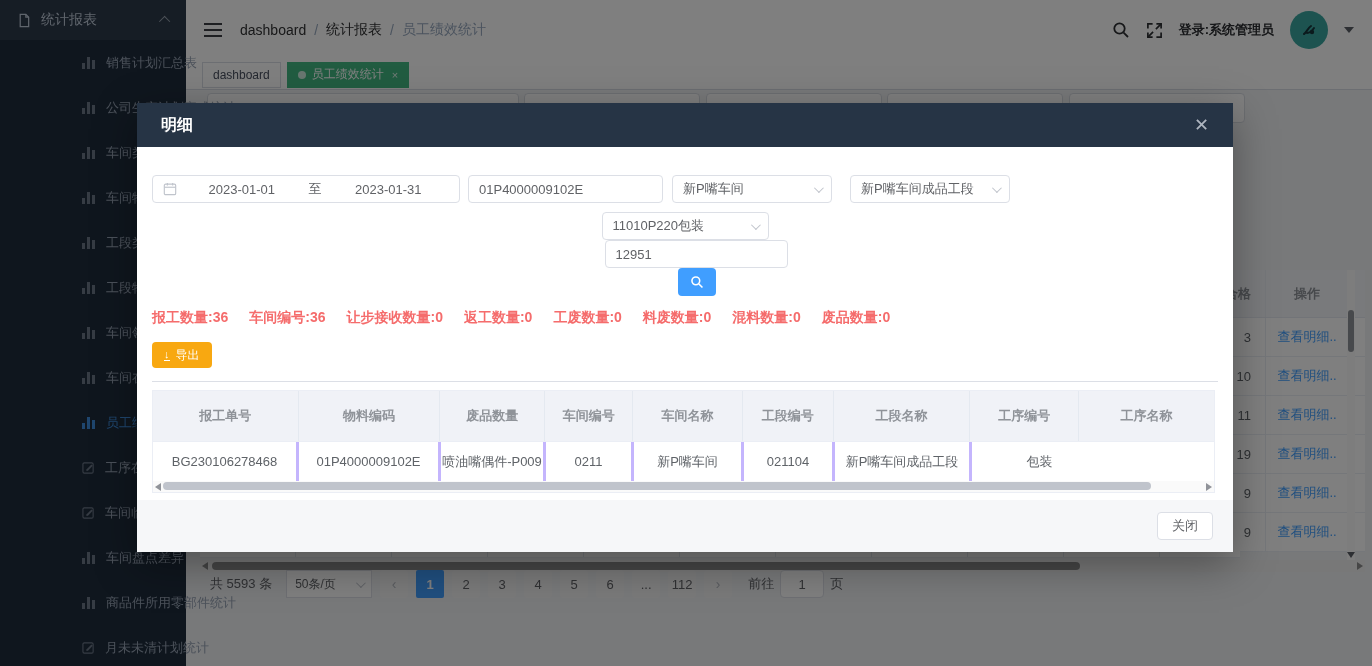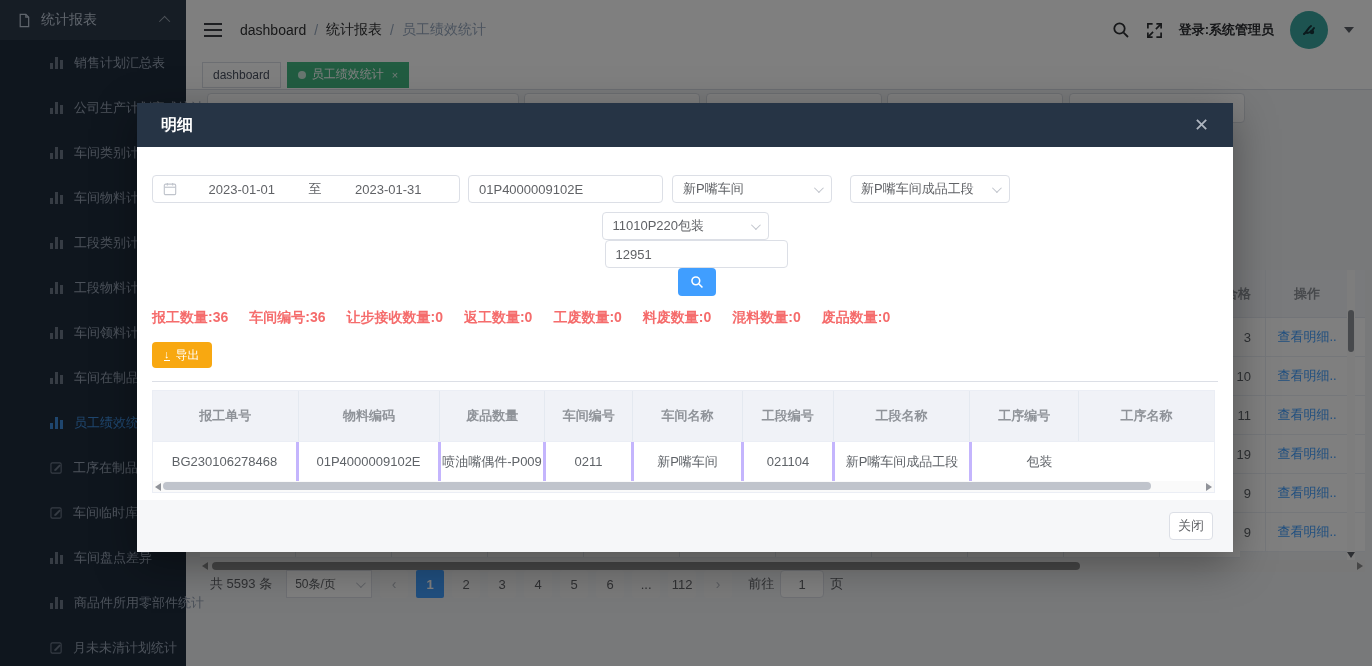--- a/index.html
+++ b/index.html
@@ -5,21 +5,21 @@
   * { box-sizing: border-box; margin: 0; padding: 0; }
   html,body { width:1372px; height:666px; overflow:hidden; }
   body { font-family:"Liberation Sans", sans-serif; background:#f0f2f5; position:relative; font-size:13px; }
 
   
   .sidebar { position:absolute; left:0; top:0; width:186px; height:666px; background:#1f2d3d; z-index:1; }
   .menu-group { height:40px; display:flex; align-items:center; padding:0 16px; background:#2d3a4b; color:#bfcbd9; font-size:14px; }
   .menu-group .doc-icon { margin-right:10px; display:inline-flex; }
   .menu-group .caret-up { margin-left:auto; width:8px; height:8px; border-left:1.5px solid #9aa5b1; border-top:1.5px solid #9aa5b1; transform:rotate(45deg) translateY(2px); }
   .menu-items { }
-  .menu-item { height:45px; display:flex; align-items:center; padding-left:50px; color:#97a3b4; font-size:13px; cursor:pointer; white-space:nowrap; }
+  .menu-item { height:45px; display:flex; align-items:center; padding-left:50px; color:#97a3b4; font-size:13px; cursor:pointer; white-space:nowrap;margin-left:32px; }
   .menu-item .mi { margin-right:10px; flex:0 0 auto; color:#6d7889; }
   .bars { width:14px; height:12px; display:inline-flex; align-items:flex-end; gap:2px; }
   .bars i { width:3px; background:#6d7889; display:block; }
   .bars i:nth-child(1){height:6px;} .bars i:nth-child(2){height:12px;} .bars i:nth-child(3){height:9px;}
   .menu-item.active { color:#3e8ddd; }
   .menu-item.active .bars i { background:#3e8ddd; }
   .pencil svg { display:block; }
 
   
   .main { position:absolute; left:186px; top:0; width:1186px; height:666px; }
@@ -113,21 +113,21 @@
   .tc:last-child { border-right:none; }
   .c0{width:146px;} .c1{width:142px;} .c2{width:105px;} .c3{width:88px;} .c4{width:110px;}
   .c5{width:91px;} .c6{width:137px;} .c7{width:109px;} .c8{width:135px;}
   .m-hscroll { position:relative; width:1063px; height:12px; background:#fafafa; border:1px solid #ebeef5; border-top:none; }
   .m-hscroll .arrow-l { position:absolute; left:2px; top:2px; width:0; height:0; border-top:4px solid transparent; border-bottom:4px solid transparent; border-right:6px solid #909399; }
   .m-hscroll .arrow-r { position:absolute; right:2px; top:2px; width:0; height:0; border-top:4px solid transparent; border-bottom:4px solid transparent; border-left:6px solid #909399; }
   .m-hscroll .hthumb { position:absolute; left:10px; top:1px; width:988px; height:8px; background:#c0c4cc; border-radius:4px; }
   .m-pagination { margin-top:15px; }
 
   .modal-footer { position:absolute; left:0; right:0; bottom:0; height:52px; background:#f6f7f9; display:flex; align-items:center; justify-content:flex-end; padding-right:20px; }
-  .btn-close { height:28px; padding:0 8px; background:#fff; border:1px solid #dcdfe6; border-radius:4px; color:#606266; font-size:13px; cursor:pointer; }
+  .btn-close { height:28px; padding:0 14px; background:#fff; border:1px solid #dcdfe6; border-radius:4px; color:#606266; font-size:13px; cursor:pointer; }
 </style>
 </head>
 <body>
 
 <aside class="sidebar">
   <div class="menu-group">
     <span class="doc-icon">
       <svg width="15" height="15" viewBox="0 0 16 16">
           <path d="M4.5 1.5h6l3 3v10h-9z" fill="none" stroke="#bfcbd9" stroke-width="1.3"></path>
           <path d="M10.5 1.5v3h3" fill="none" stroke="#bfcbd9" stroke-width="1.3"></path>

